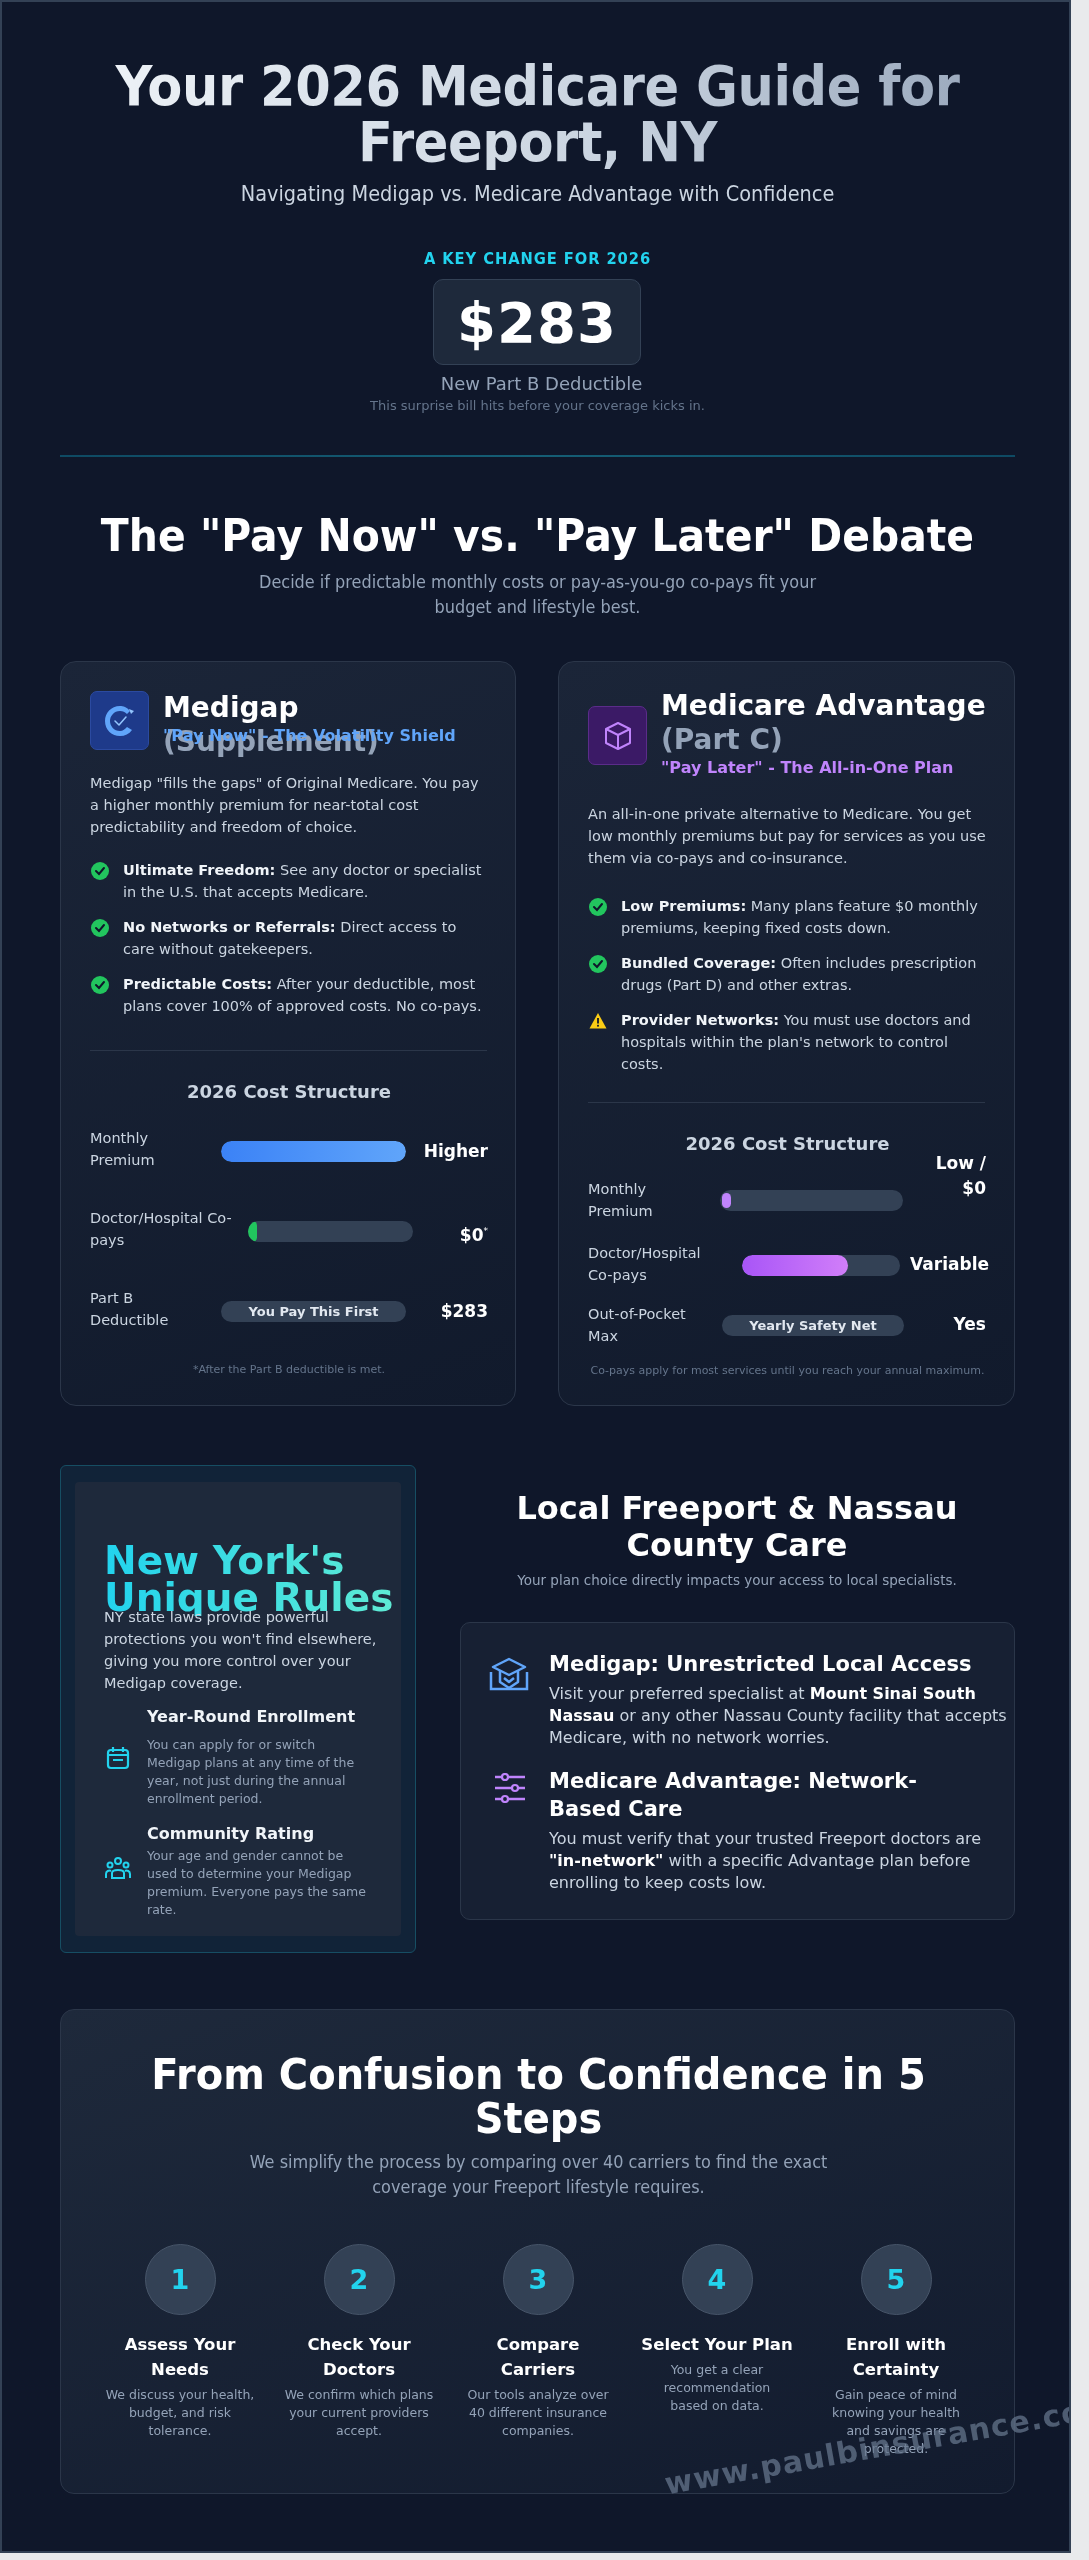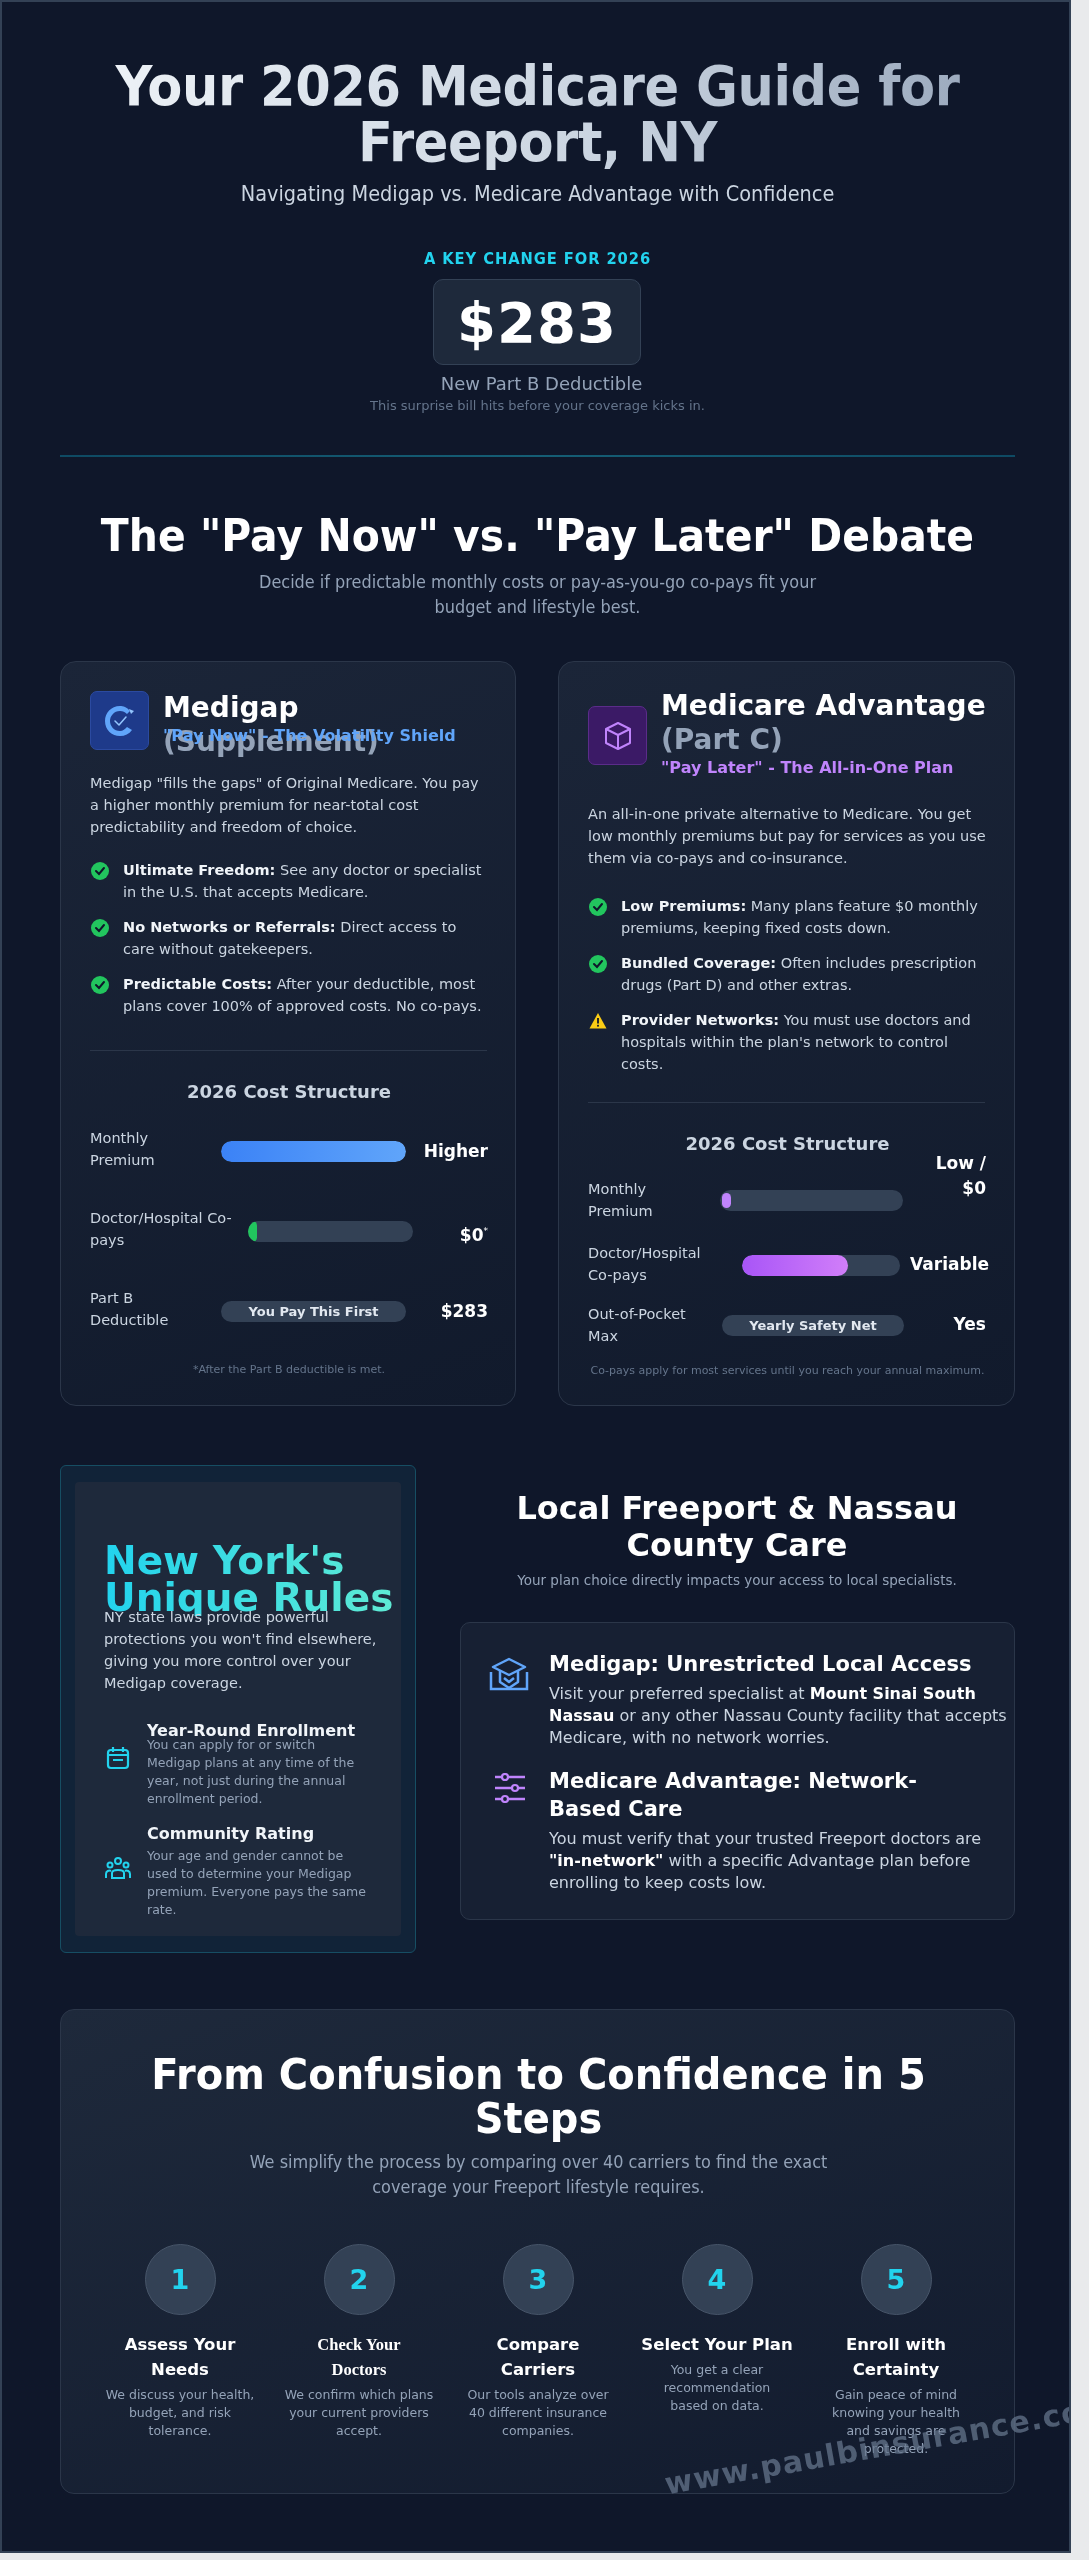--- a/index.html
+++ b/index.html
@@ -257,21 +257,21 @@
       <div class="ny-title">
         <div>New York's</div>
         <div>Unique Rules</div>
       </div>
       <div class="ny-desc">NY state laws provide powerful protections you won't find elsewhere, giving you more control over your Medigap coverage.</div>
 
       <svg class="ny-icon" style="top:263px;" viewBox="0 0 26 26">
         <rect x="3" y="5" width="20" height="18" rx="3" fill="none" stroke="#22d3ee" stroke-width="2.2"></rect>
         <path d="M8 2 V7 M18 2 V7 M3 10 H23 M8 15 H18" stroke="#22d3ee" stroke-width="2.2"></path>
       </svg>
-      <div class="ny-rule-title" style="top:239px;">Year-Round Enrollment</div>
+      <div class="ny-rule-title" style="top:225px;">Year-Round Enrollment</div>
       <div class="ny-rule-desc" style="top:254px;">You can apply for or switch Medigap plans at any time of the year, not just during the annual enrollment period.</div>
 
       <svg class="ny-icon" style="top:374px;" viewBox="0 0 26 26">
         <circle cx="13" cy="5" r="3" fill="none" stroke="#22d3ee" stroke-width="2"></circle>
         <circle cx="5" cy="9" r="2.5" fill="none" stroke="#22d3ee" stroke-width="2"></circle>
         <circle cx="21" cy="9" r="2.5" fill="none" stroke="#22d3ee" stroke-width="2"></circle>
         <path d="M7 22 V17 C7 13 19 13 19 17 V22 Z" fill="none" stroke="#22d3ee" stroke-width="2"></path>
         <path d="M1 22 V18 C1 15 4 14 6 15 M25 22 V18 C25 15 22 14 20 15" fill="none" stroke="#22d3ee" stroke-width="2"></path>
       </svg>
       <div class="ny-rule-title" style="top:342px;">Community Rating</div>
@@ -318,21 +318,21 @@
       <div>coverage your Freeport lifestyle requires.</div>
     </div>
 
     <div class="step" style="left:34px;top:234px;">
       <div class="step-circle">1</div>
       <div class="step-title" style="padding:0 20px;">Assess Your Needs</div>
       <div class="step-desc">We discuss your health, budget, and risk tolerance.</div>
     </div>
     <div class="step" style="left:213px;top:234px;">
       <div class="step-circle">2</div>
-      <div class="step-title" style="padding:0 20px;font-family:Liberation Serif, serif;">Check Your Doctors</div>
+      <div class="step-title" style="padding:0 20px;">Check Your Doctors</div>
       <div class="step-desc">We confirm which plans your current providers accept.</div>
     </div>
     <div class="step" style="left:392px;top:234px;">
       <div class="step-circle">3</div>
       <div class="step-title" style="padding:0 30px;">Compare Carriers</div>
       <div class="step-desc">Our tools analyze over 40 different insurance companies.</div>
     </div>
     <div class="step" style="left:571px;top:234px;">
       <div class="step-circle">4</div>
       <div class="step-title">Select Your Plan</div>

